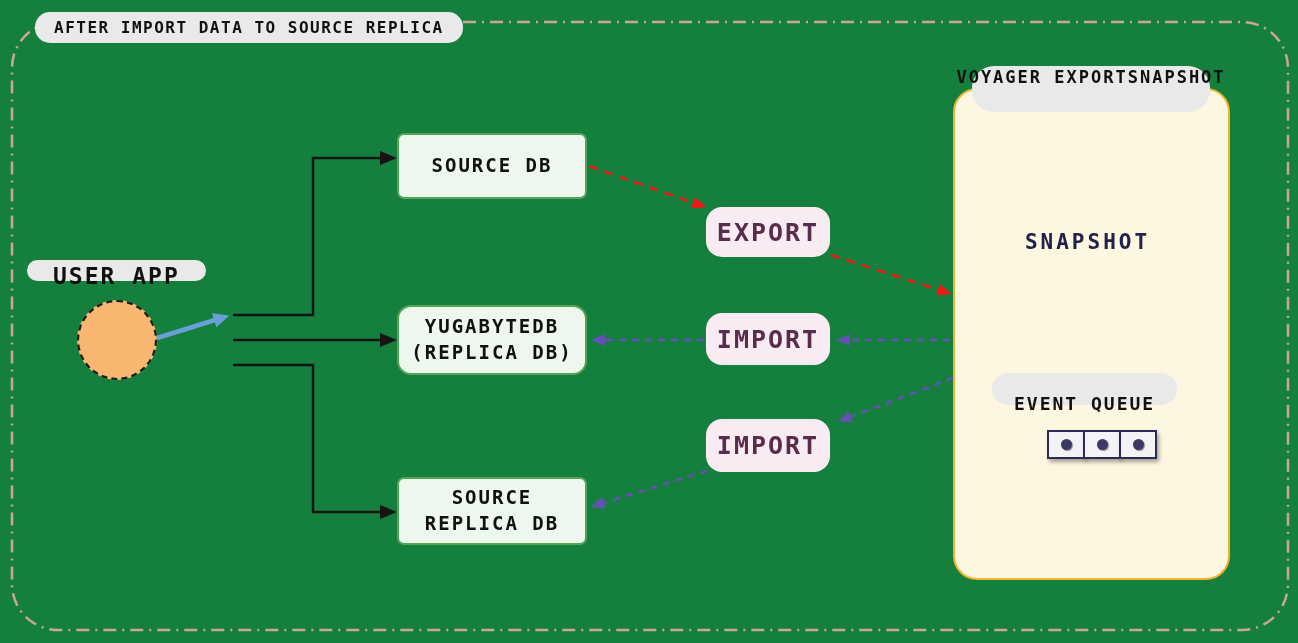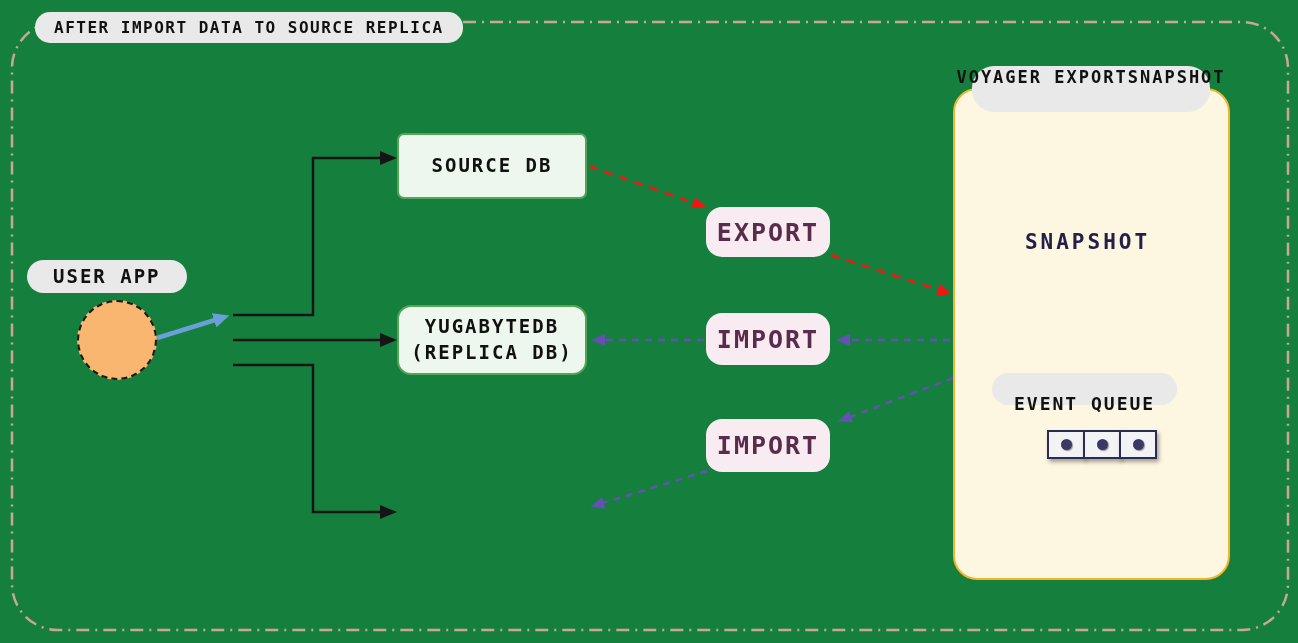--- a/index.html
+++ b/index.html
@@ -9,21 +9,21 @@
     --circle-fill:#f9b671; --line-color:#151515; --blue:#6a9fd8; --ink:#111111;
     --queue-cell-fill:#f3f3f6; --queue-cell-border:#2b2b57; --snapshot-text:#23204a;
   }
   html,body{margin:0;padding:0;background:#fff;}
   .stage{position:relative;width:1298px;height:643px;background:#15803d;overflow:hidden;
          font-family:"DejaVu Sans Mono",monospace;font-weight:bold;color:var(--ink);}
   .stage svg{position:absolute;left:0;top:0;}
   .abs{position:absolute;box-sizing:border-box;}
   .pill{background:var(--pill-bg);border-radius:18px;text-align:center;white-space:nowrap;z-index:3;}
   .title-pill{left:35px;top:12px;height:31px;line-height:31px;padding:0 19px;font-size:16px;letter-spacing:1.5px;border-radius:15px;}
-  .userapp-pill{left:27px;top:260px;height:33px;line-height:33px;padding:0 26px;font-size:19px;letter-spacing:2px;}
+  .userapp-pill{left:27px;top:260px;height:21px;line-height:33px;padding:0 26px;font-size:23px;letter-spacing:2px;}
   .circle{left:77px;top:300px;width:80px;height:80px;border-radius:50%;z-index:3;
           background:var(--circle-fill);border:2.5px dashed #1b1b1b;}
   .node{background:var(--node-fill);border:2px solid var(--node-border);border-radius:7px;z-index:3;
         display:flex;flex-direction:column;align-items:center;justify-content:center;
         font-size:19px;letter-spacing:2px;line-height:1.35;text-align:right;}
   .node-source{left:397px;top:133px;width:190px;height:66px;}
   .node-target{left:397px;top:305px;width:190px;height:70px;border-radius:14px;}
   .node-replica{left:397px;top:477px;width:190px;height:68px;}
   .edge-label{background:var(--edge-fill);border-radius:16px;z-index:3;color:var(--edge-text);
         display:flex;align-items:center;justify-content:center;font-size:25px;letter-spacing:2px;}
@@ -117,20 +117,24 @@
   <div class="abs pill userapp-pill">USER APP</div>
   <div class="abs circle"></div>
 
   <div class="abs node node-source">
     <span>SOURCE DB</span>
   </div>
   <div class="abs node node-target">
     <span>YUGABYTEDB</span>
     <span>(REPLICA DB)</span>
   </div>
+  <div class="abs node node-replica">
+    <span>SOURCE</span>
+    <span>REPLICA DB</span>
+  </div>
 
   <div class="abs edge-label export-label">EXPORT</div>
   <div class="abs edge-label import-label-1">IMPORT</div>
   <div class="abs edge-label import-label-2">IMPORT</div>
 
   <div class="abs pill voyager-pill">
     <span>VOYAGER EXPORT</span>
     <span>SNAPSHOT</span>
   </div>
 

